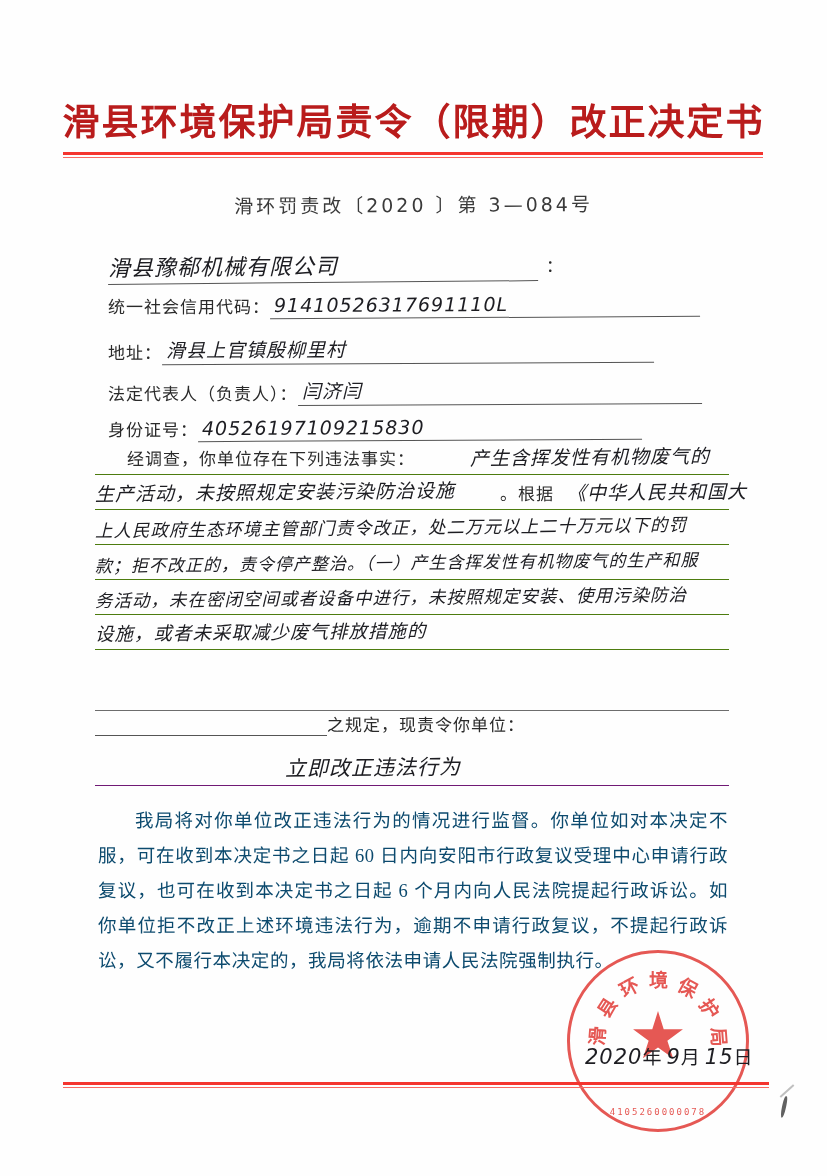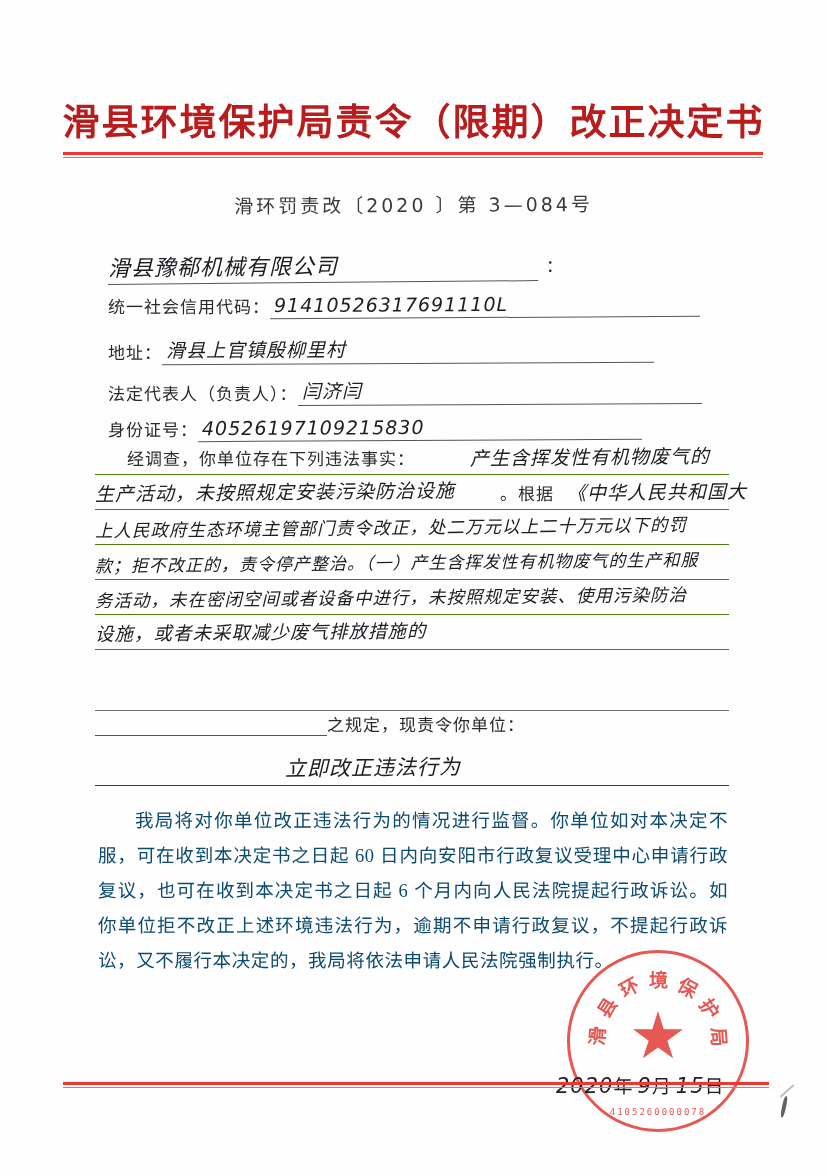--- a/index.html
+++ b/index.html
@@ -229,26 +229,25 @@
     font-weight: bold;
     color: #262626;
   }
   .contact .row { white-space: nowrap; }
   .contact .tel-label { margin-left: 54px; }
   .contact .norm { font-weight: normal; }
 
   
   .dateline {
     position: absolute;
-    left: 556px;
+    left: 585px;
     top: 1042px;
     font-size: 20px;
     white-space: nowrap;
     color: #1d1d22;
-    margin-top: 29px;
   }
   .dateline .num {
     font-family: "DejaVu Sans", "Liberation Sans", sans-serif;
     font-style: italic;
     font-size: 21px;
   }
   .dateline .cn {
     font-family: "Liberation Serif", "DejaVu Serif", serif;
     font-size: 19px;
   }

